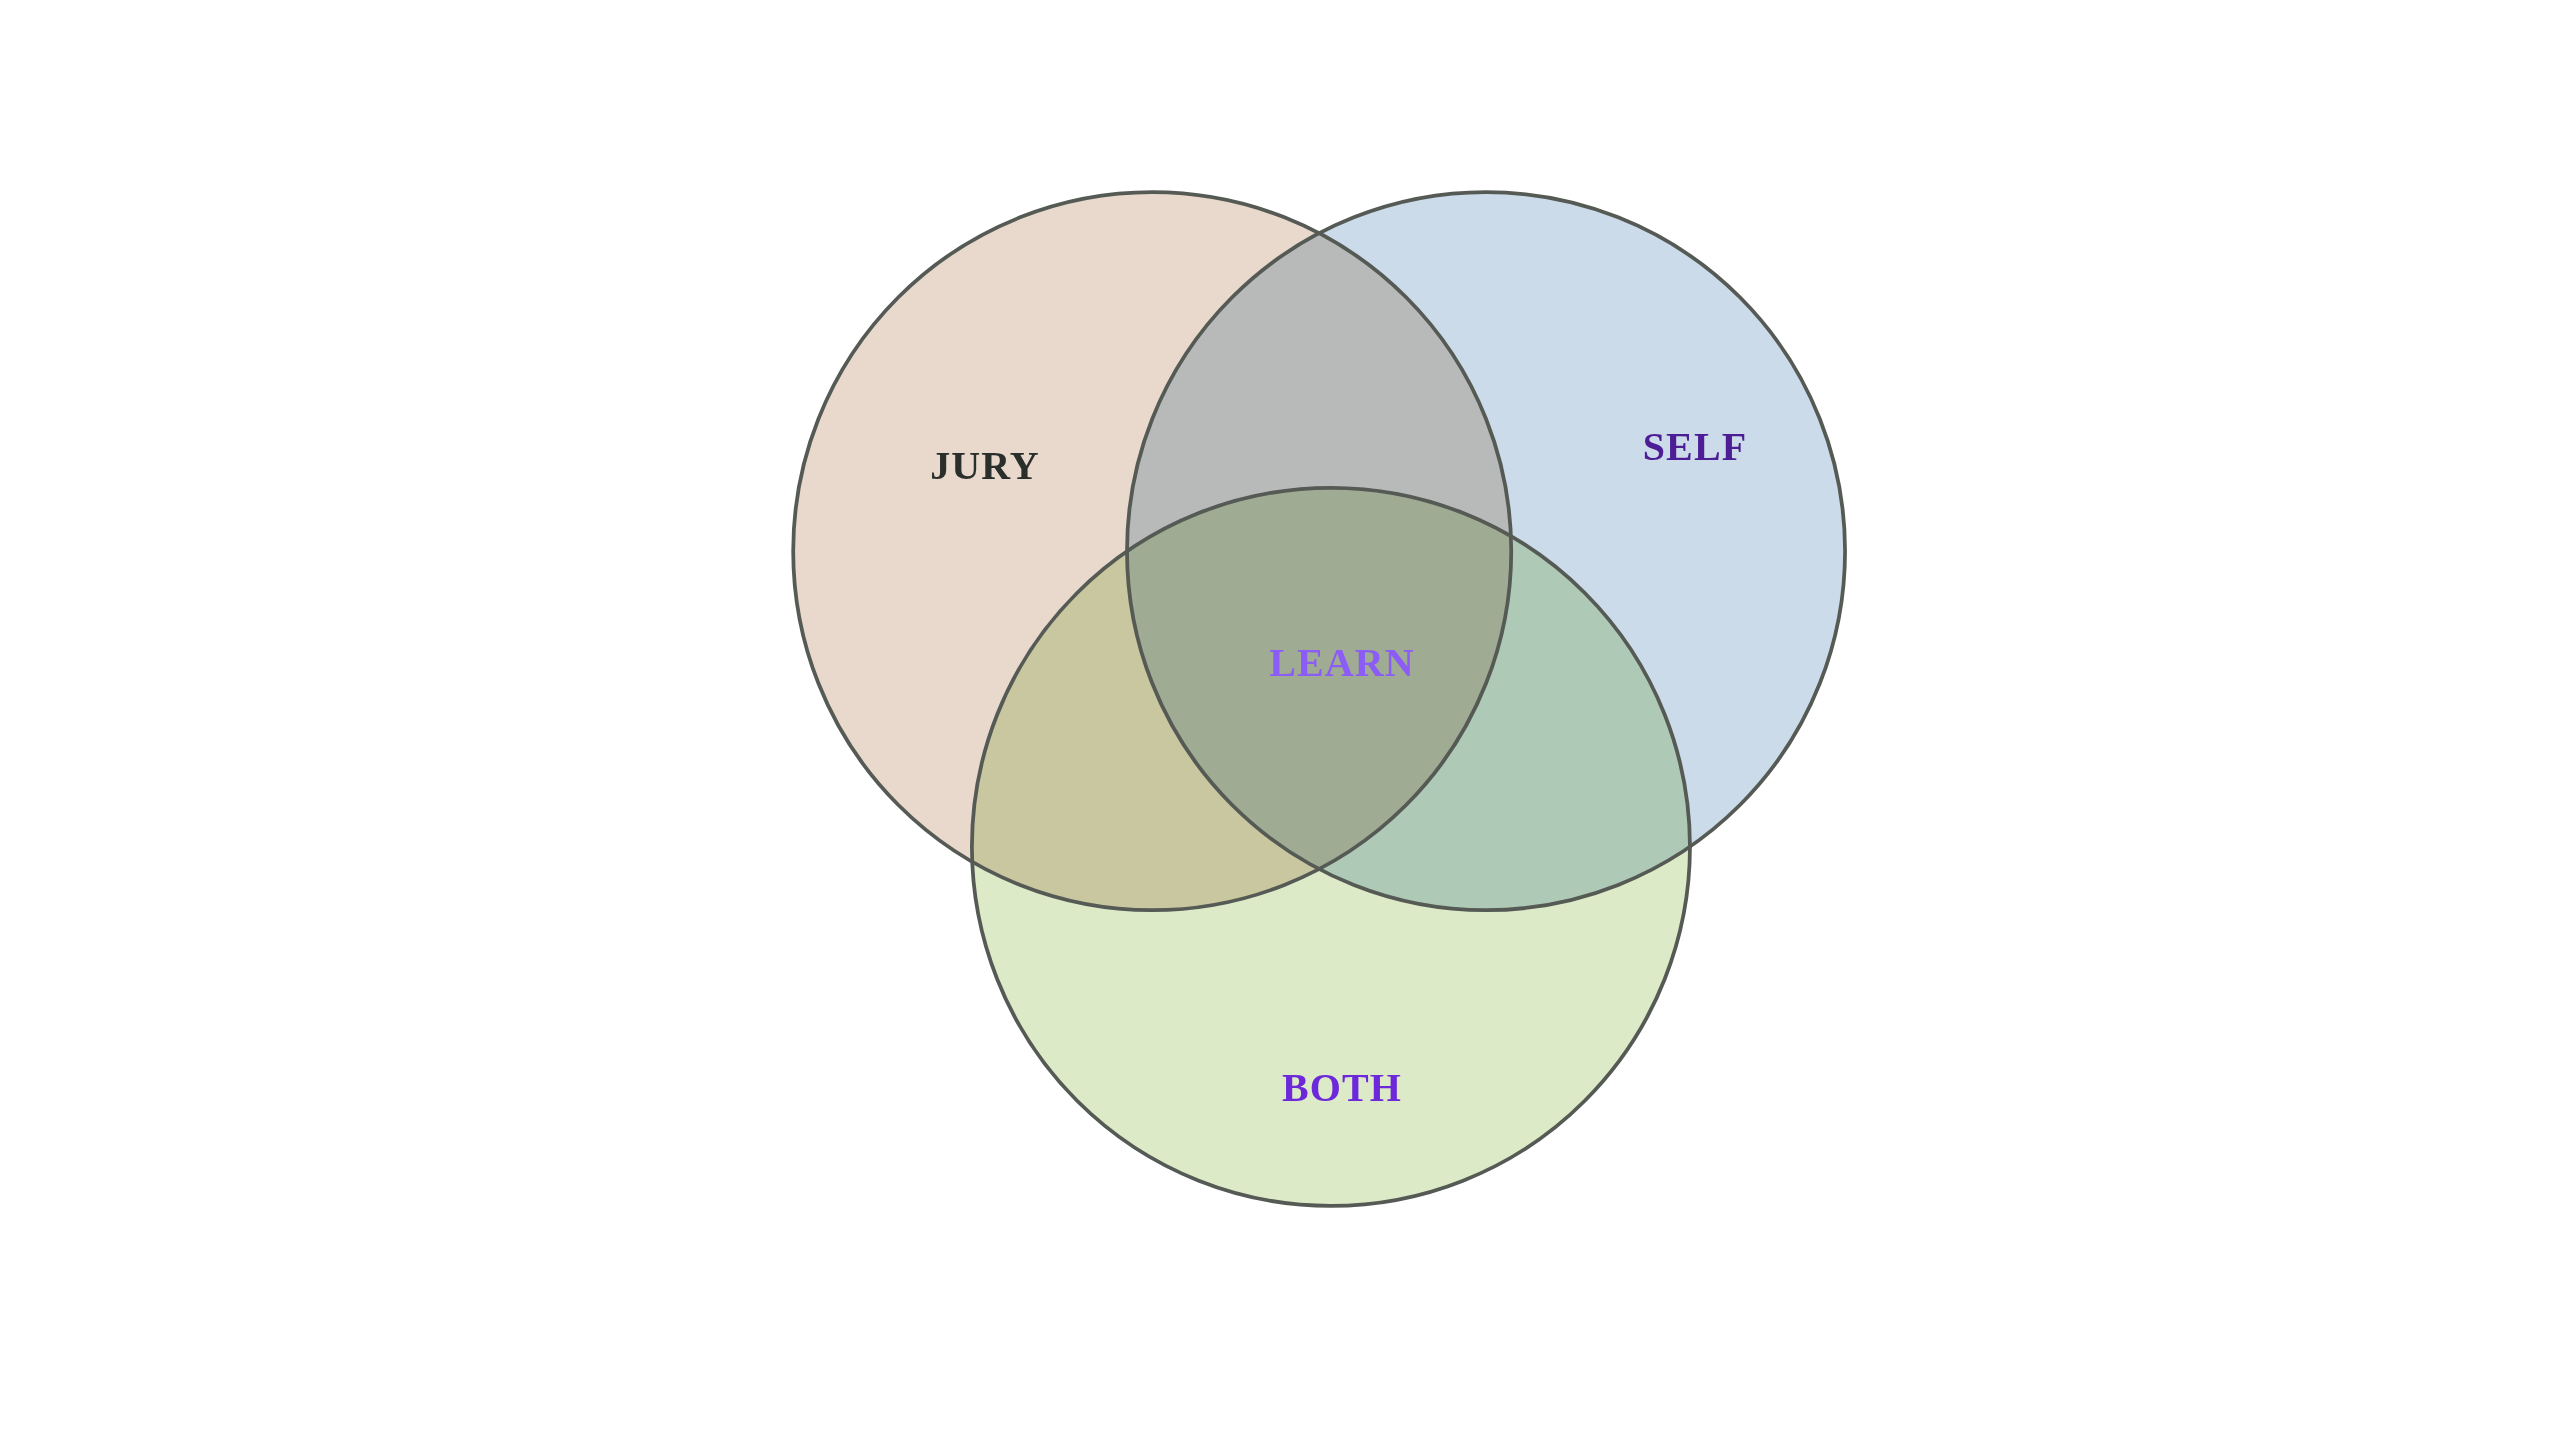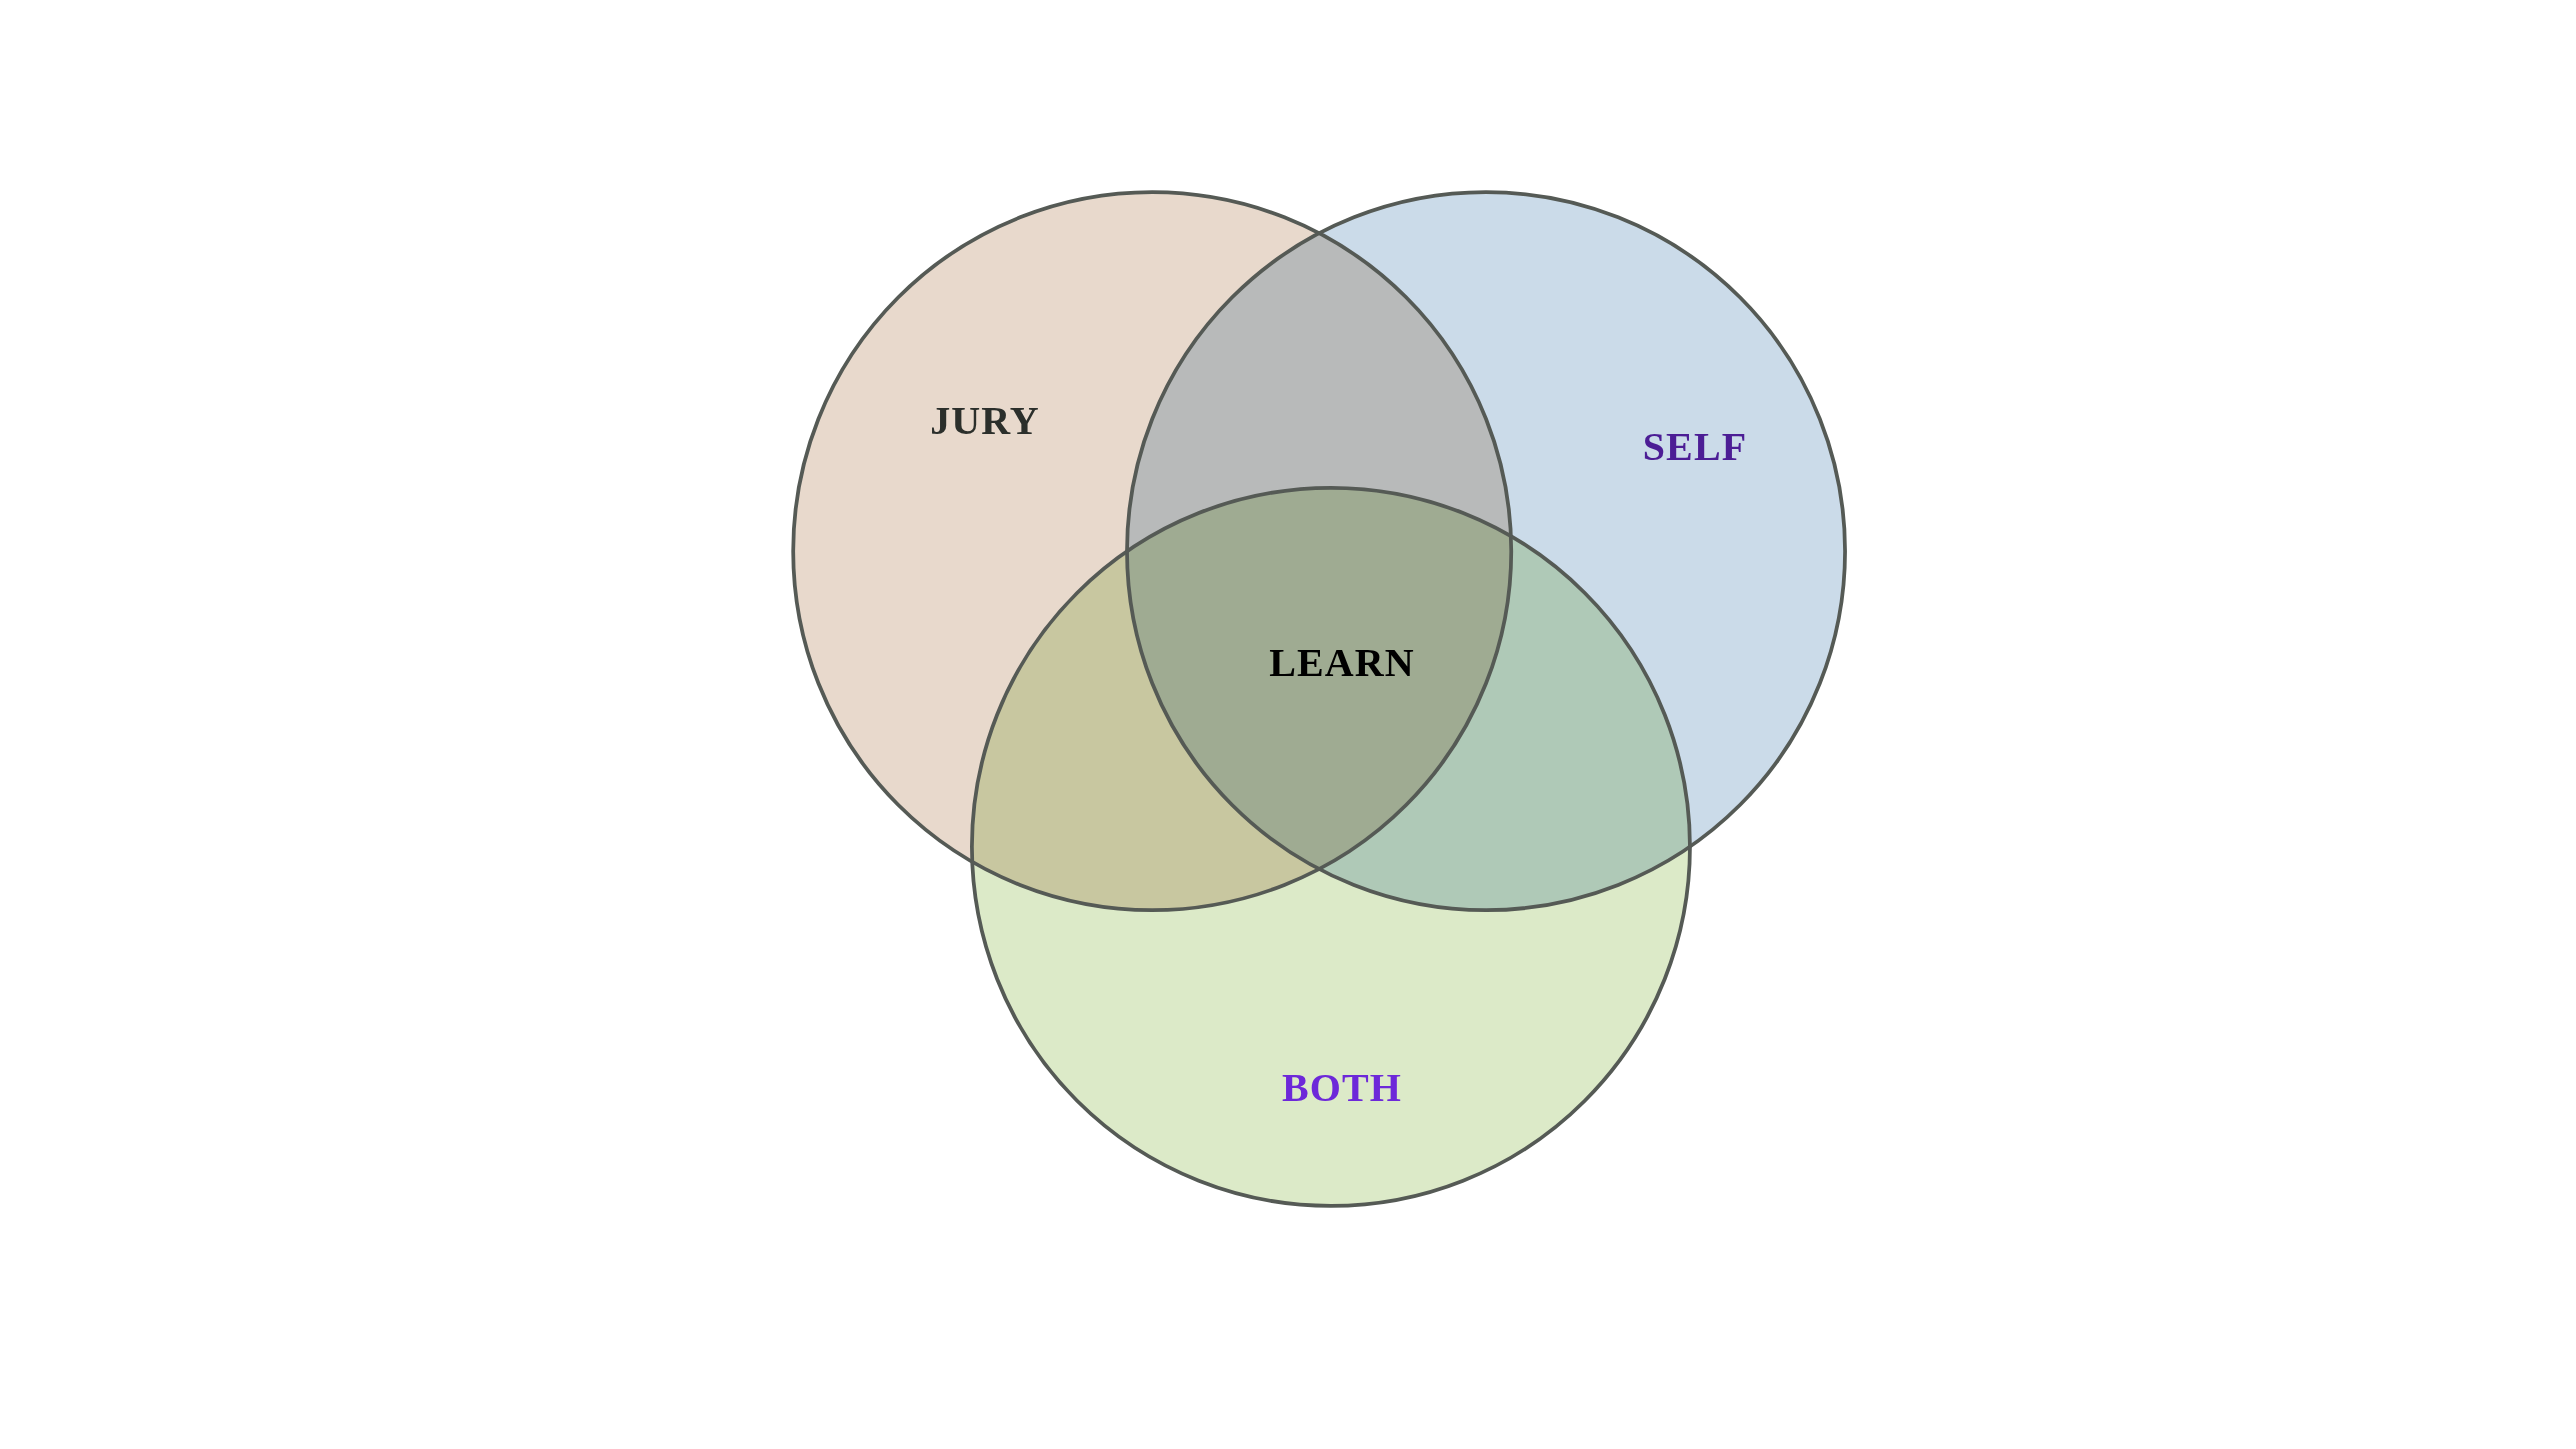--- a/index.html
+++ b/index.html
@@ -56,19 +56,19 @@
       <circle class="circle-shape" id="circle-self-fill" cx="2769" cy="1027" r="669" fill="#cbdbe9"></circle>
       <circle class="circle-shape" id="circle-both-fill" cx="2480" cy="1578" r="669" fill="#dceac8"></circle>
     </g>
     <g fill="none">
       <circle id="circle-jury-stroke" cx="2147" cy="1027" r="669" stroke="#555a55" stroke-width="7"></circle>
       <circle id="circle-self-stroke" cx="2769" cy="1027" r="669" stroke="#555a55" stroke-width="7"></circle>
       <circle id="circle-both-stroke" cx="2480" cy="1578" r="669" stroke="#555a55" stroke-width="7"></circle>
     </g>
   </svg>
 
-  <div class="venn-label" id="label-jury" style="left: 985px; top: 421px; color: rgb(43, 47, 43);">JURY</div>
+  <div class="venn-label" id="label-jury" style="left: 985px; top: 466px; color: rgb(43, 47, 43);">JURY</div>
   <div class="venn-label" id="label-self" style="left: 1695px; top: 447px; color: #4c1d95;">SELF</div>
   <div class="venn-label" id="label-both" style="left: 1342px; top: 1088px; color: #6d28d9;">BOTH</div>
-  <div class="venn-label" id="label-learn" style="left: 1342px; top: 663px; color: #000000; text-align: center;">LEARN</div>
+  <div class="venn-label" id="label-learn" style="left: 1342px; top: 663px; color: #8b5cf6; text-align: center;">LEARN</div>
 
 </div>
 
 
 </body></html>

